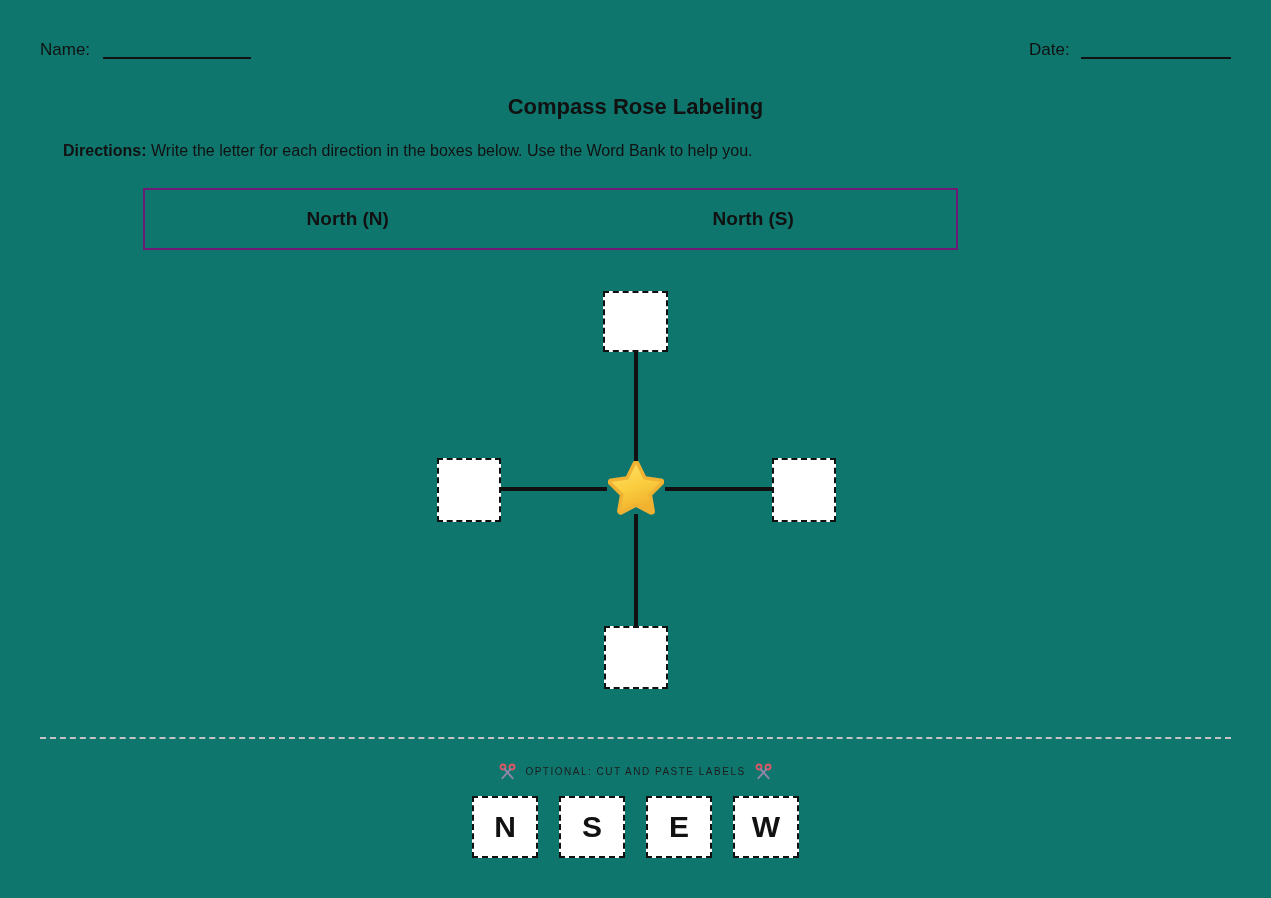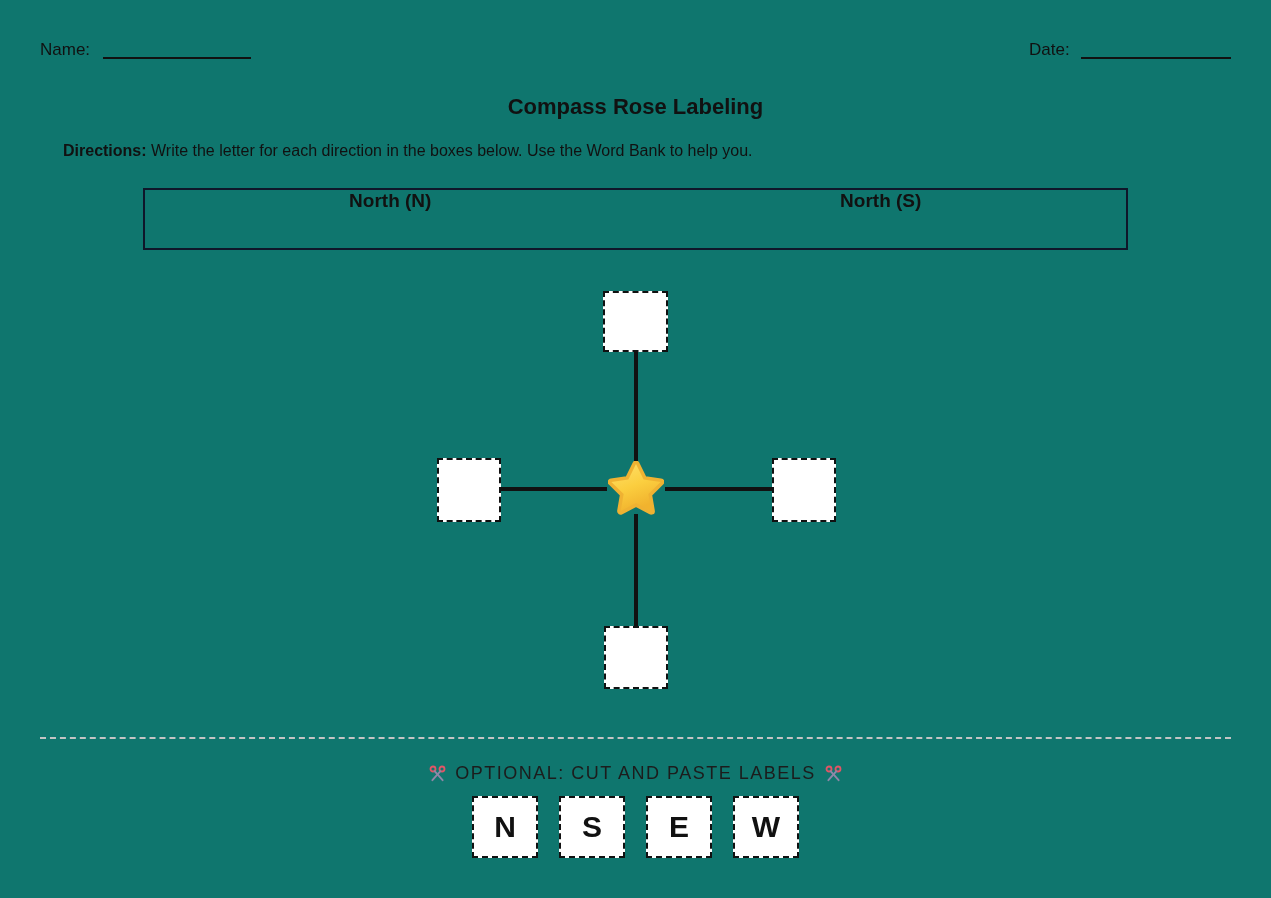--- a/index.html
+++ b/index.html
@@ -26,23 +26,23 @@
     position: absolute; left: 0; right: 0; top: 94px;
     text-align: center; font-size: 22px; font-weight: bold; margin: 0;
   }
 
   
   .directions { position: absolute; left: 40px; top: 142px; font-size: 16px; margin-left: 23px; }
   .directions strong { font-weight: bold; }
 
   
   .word-bank {
-    position: absolute; left: 143px; top: 188px; width: 985px; height: 62px;
-    border: 2px solid #0f172a; box-sizing: border-box;
-    display: flex; 
+    position: absolute; left: 143px; top: 188px; width: 815px; height: 62px;
+    border: 2px solid #701a75; box-sizing: border-box;
+    display: flex; align-items: center;
   }
   .word-bank .wb-item {
     flex: 1; text-align: center; font-weight: bold; font-size: 19px;
   }
 
   
   .slot {
     position: absolute; border: 2px dashed #111; box-sizing: border-box;
     background: #ffffff;
   }
@@ -60,21 +60,21 @@
   .star-wrap { position: absolute; left: 608px; top: 461px; width: 56px; height: 56px; }
 
   
   .divider {
     position: absolute; left: 40px; top: 737px; width: 1191px;
     border-top: 2px dashed #c4c4c4; height: 0;
   }
   .cut-header {
     position: absolute; left: 0; right: 0; top: 763px;
     display: flex; align-items: center; justify-content: center; gap: 9px;
-    font-size: 18px; letter-spacing: 1.5px; color: #1c1c1c;
+    font-size: 10px; letter-spacing: 1.5px; color: #1c1c1c;
   }
   .tiles {
     position: absolute; left: 0; right: 0; top: 796px;
     display: flex; justify-content: center; gap: 21px;
   }
   .tile {
     width: 66px; height: 62px; border: 2px dashed #111; box-sizing: border-box;
     display: flex; align-items: center; justify-content: center;
     font-size: 30px; font-weight: bold; background: #fff;
   }

